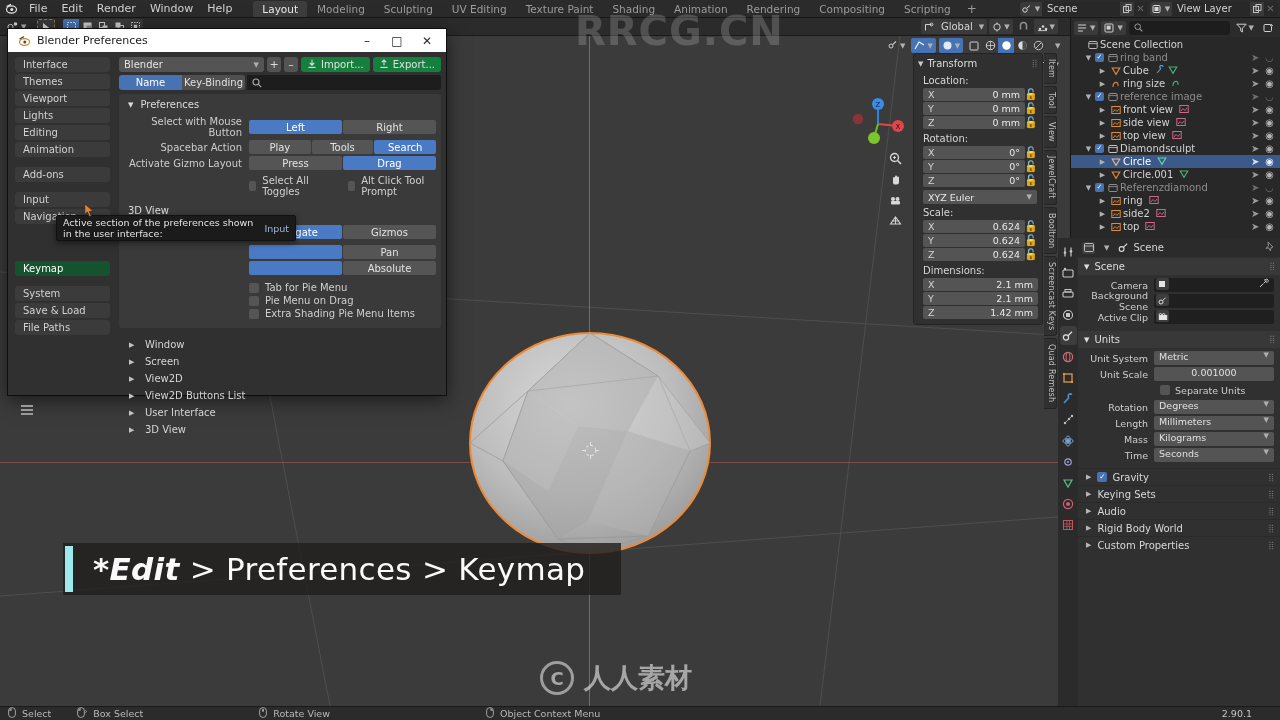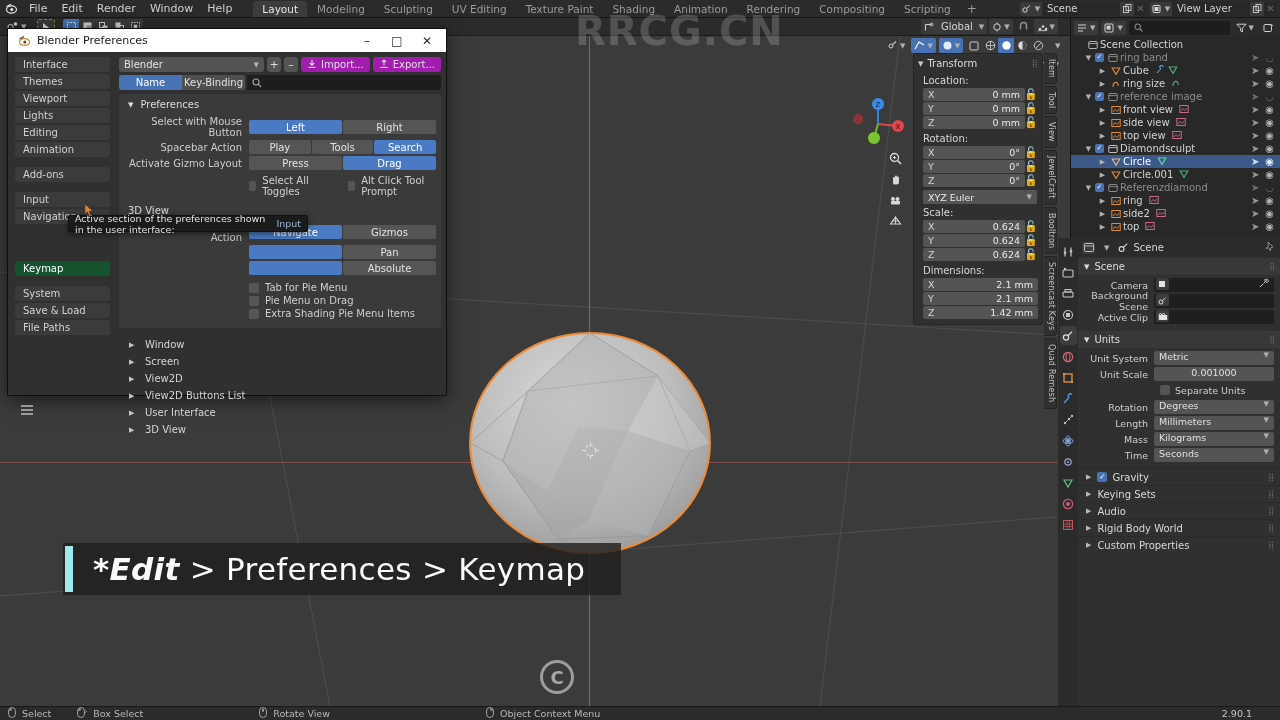--- a/index.html
+++ b/index.html
@@ -208,21 +208,21 @@
   .nav-gap { height: 8px; }
   .hamburger { position: absolute; left: 12px; top: 375px; color: #b5b5b5; font-size: 13px; line-height: 1; }
 
   .prefs-main { flex: 1; padding: 5px 5px 0 5px; }
   .pm-toprow { display: flex; align-items: center; gap: 3px; margin-bottom: 3px; }
   .pm-dropdown {
     flex: 1; height: 15px; background: #545454; border-radius: 3px; display: flex; align-items: center;
     padding: 0 5px; font-size: 10px; color: #e4e4e4;
   }
   .sqbtn { width: 14px; height: 15px; background: #545454; border-radius: 3px; display: flex; align-items:center; justify-content:center; font-size:11px; color:#dcdcdc; }
-  .iobtn { height: 15px; background: #a21caf; border-radius: 3px; display: flex; align-items: center; padding: 0 6px; gap: 4px; font-size: 10px; color: #e0e0e0; }
+  .iobtn { height: 15px; background: #15803d; border-radius: 3px; display: flex; align-items: center; padding: 0 6px; gap: 4px; font-size: 10px; color: #e0e0e0; }
   .pm-searchrow { display: flex; align-items: center; gap: 0; margin-bottom: 4px; }
   .seg-tab {
     width: 63px; height: 15px; background: #4f4f4f; display: flex; align-items: center; justify-content: center;
     font-size: 10px; color: #e0e0e0;
   }
   .seg-tab:first-child { border-radius: 3px 0 0 3px; }
   .seg-tab.on { background: #4772b3; color: #fff; }
   .pm-search {
     flex: 1; height: 15px; background: #1d1d1d; border-radius: 0 3px 3px 0; margin-left: 2px;
     display: flex; align-items: center; padding: 0 5px; color: #909090; font-size: 10px;
@@ -245,23 +245,23 @@
   .pc-vchecks { padding-left: 125px; margin-top: 6px; }
   .pc-vcheck { display:flex; align-items:center; font-size:10px; color:#cfcfcf; height: 13px; }
   .pc-vcheck .cb { width:10px; height:10px; background:#555; border-radius:2px; margin-right:6px; }
 
   .kmlist { margin-top: 8px; padding-left: 10px; }
   .km-row { display: flex; align-items: center; height: 17px; font-size: 10px; color: #d4d4d4; }
   .km-row .tri { width: 16px; font-size: 7px; color: #c4c4c4; }
 
   
   .tooltip {
-    position: absolute; left: 68px; top: 215px; width: 240px; height: 17px;
+    position: absolute; left: 56px; top: 215px; width: 240px; height: 17px;
     background: #1b1b1b; border: 1px solid #111; border-radius: 2px;
-    display: flex; align-items: center; padding: 3px 6px; font-size: 9.5px; color: #e2e2e2;
+    display: flex; align-items: center; padding: 12px 6px; font-size: 9.5px; color: #e2e2e2;
     box-shadow: 0 2px 6px rgba(0,0,0,0.5);
   }
   .tooltip .tval { color: #9fb7d8; margin-left: 5px; }
   .mouse-cursor { position: absolute; left: 84px; top: 203px; width: 10px; height: 14px; }
 
   
   .caption {
     position: absolute; left: 63px; top: 543px; width: 558px; height: 52px;
     background: rgba(34,30,30,0.82); display: flex; align-items: center;
   }
@@ -1288,20 +1288,21 @@
     <div class="sp-collapse">
       <span class="tri">▶</span>
       <span>Custom Properties</span>
       <span class="grip">⣿</span>
     </div>
   </div>
 
   <div class="wm wm-rrcg">RRCG.CN</div>
   <div class="wm wm-center">
     <div class="circ">C</div>
+    <div class="ctxt">人人素材</div>
   </div>
 
   <div class="caption">
     <div class="bar"></div>
     <div class="ctext">
       <span class="em">*Edit</span><span> &gt; Preferences &gt; Keymap</span>
     </div>
   </div>
 
   <div class="prefs">

